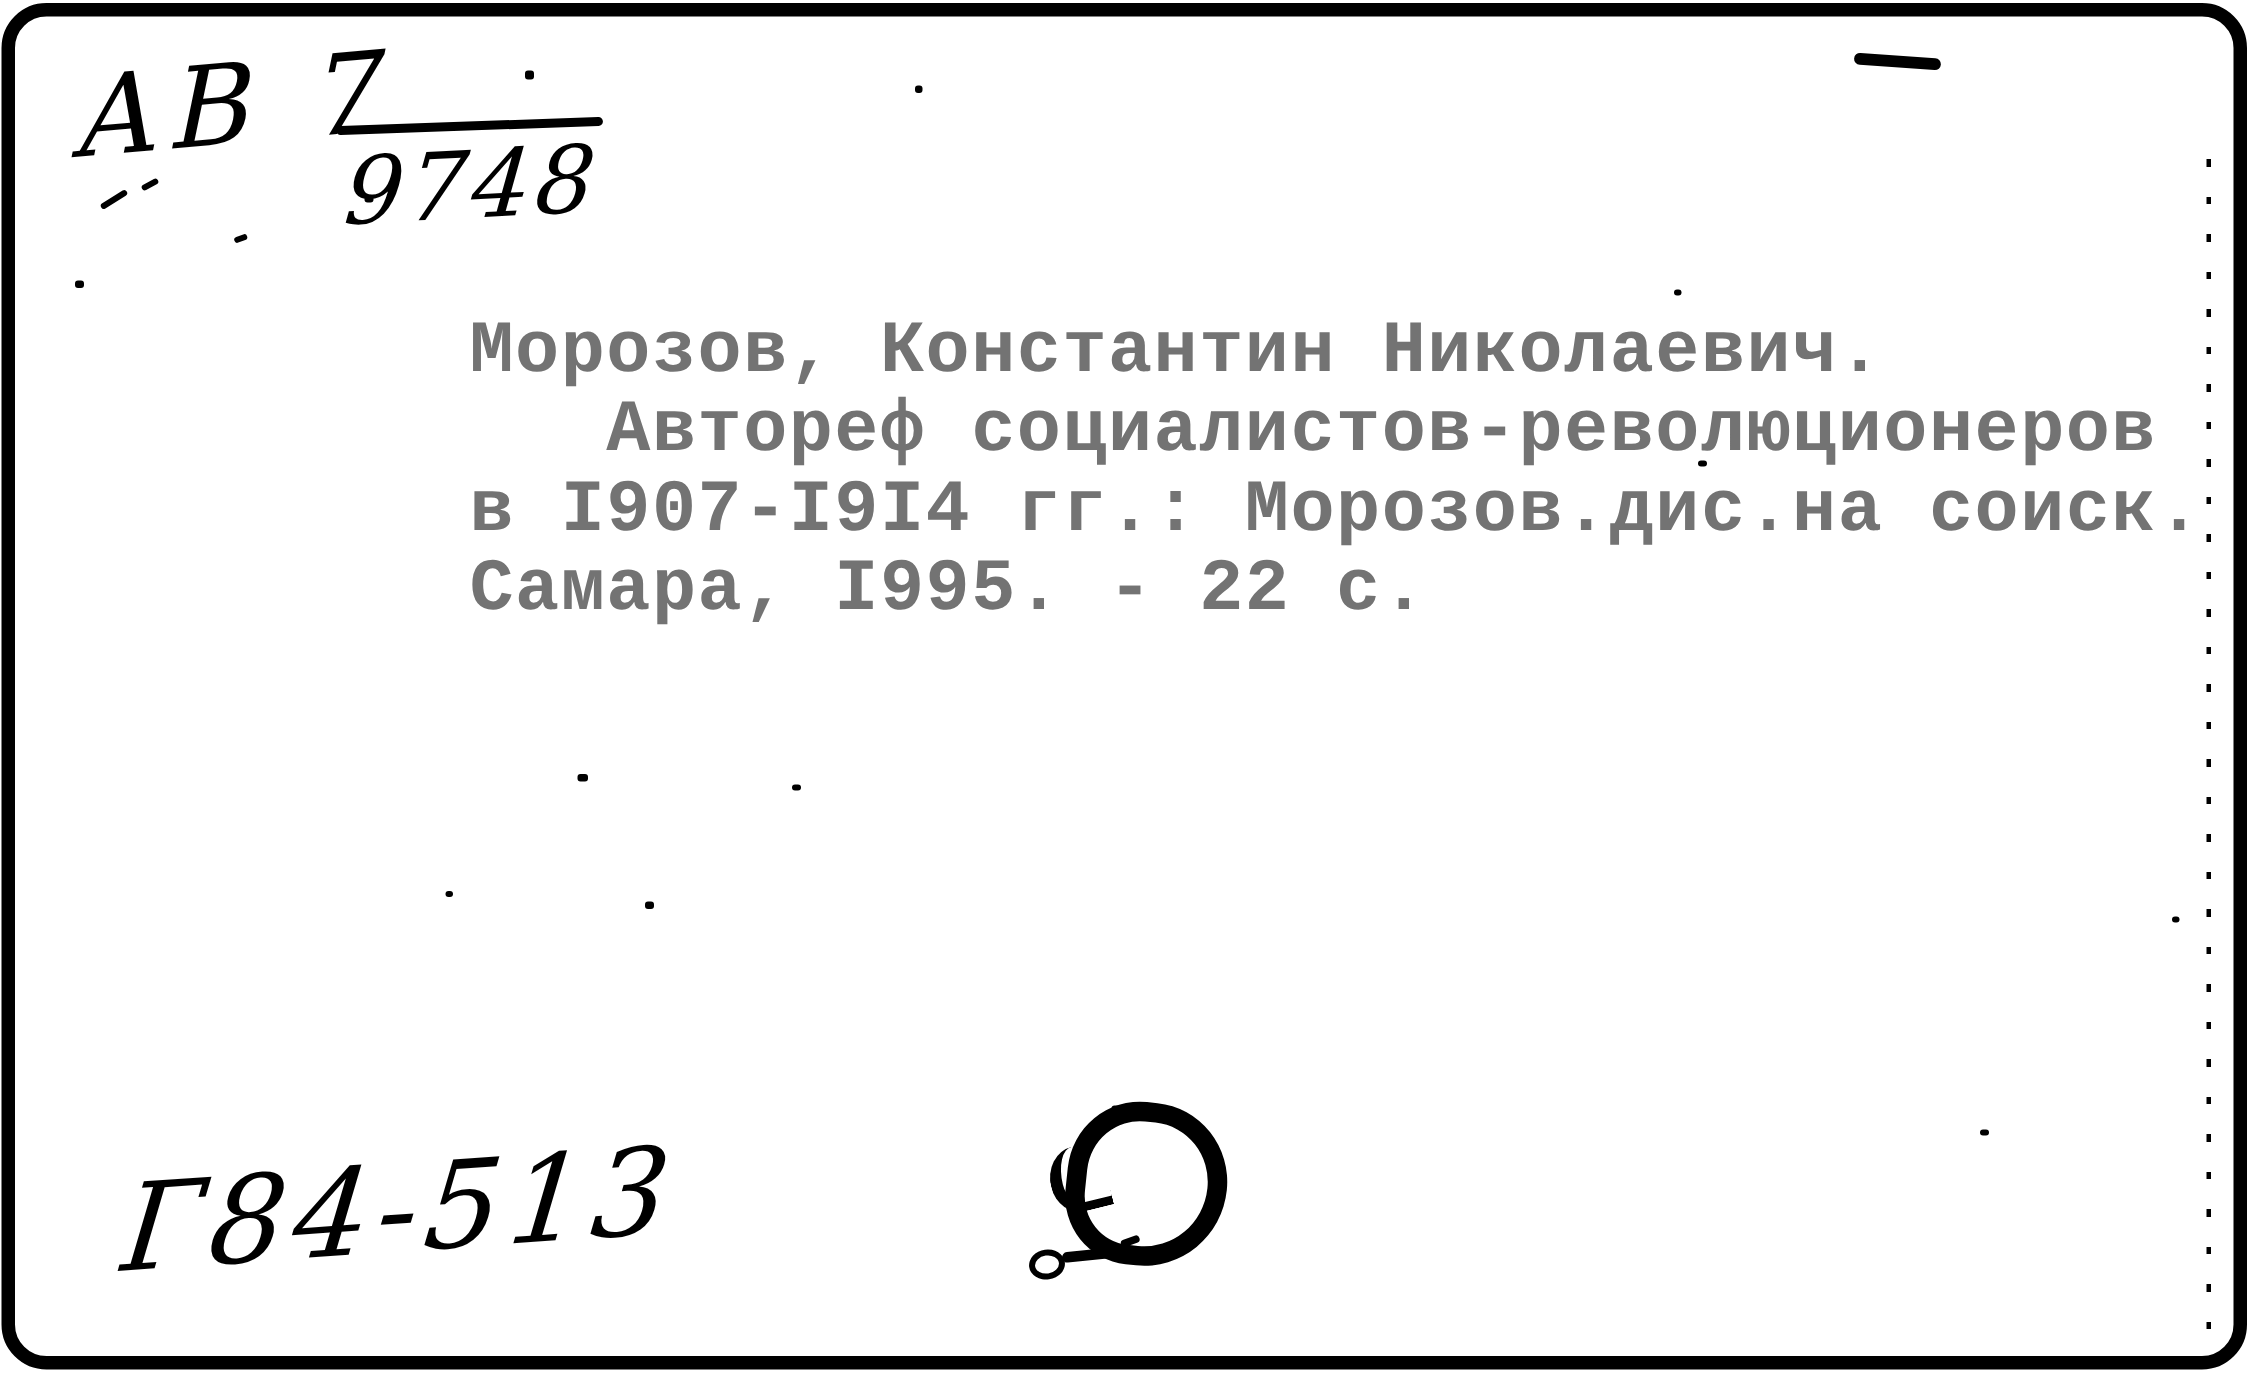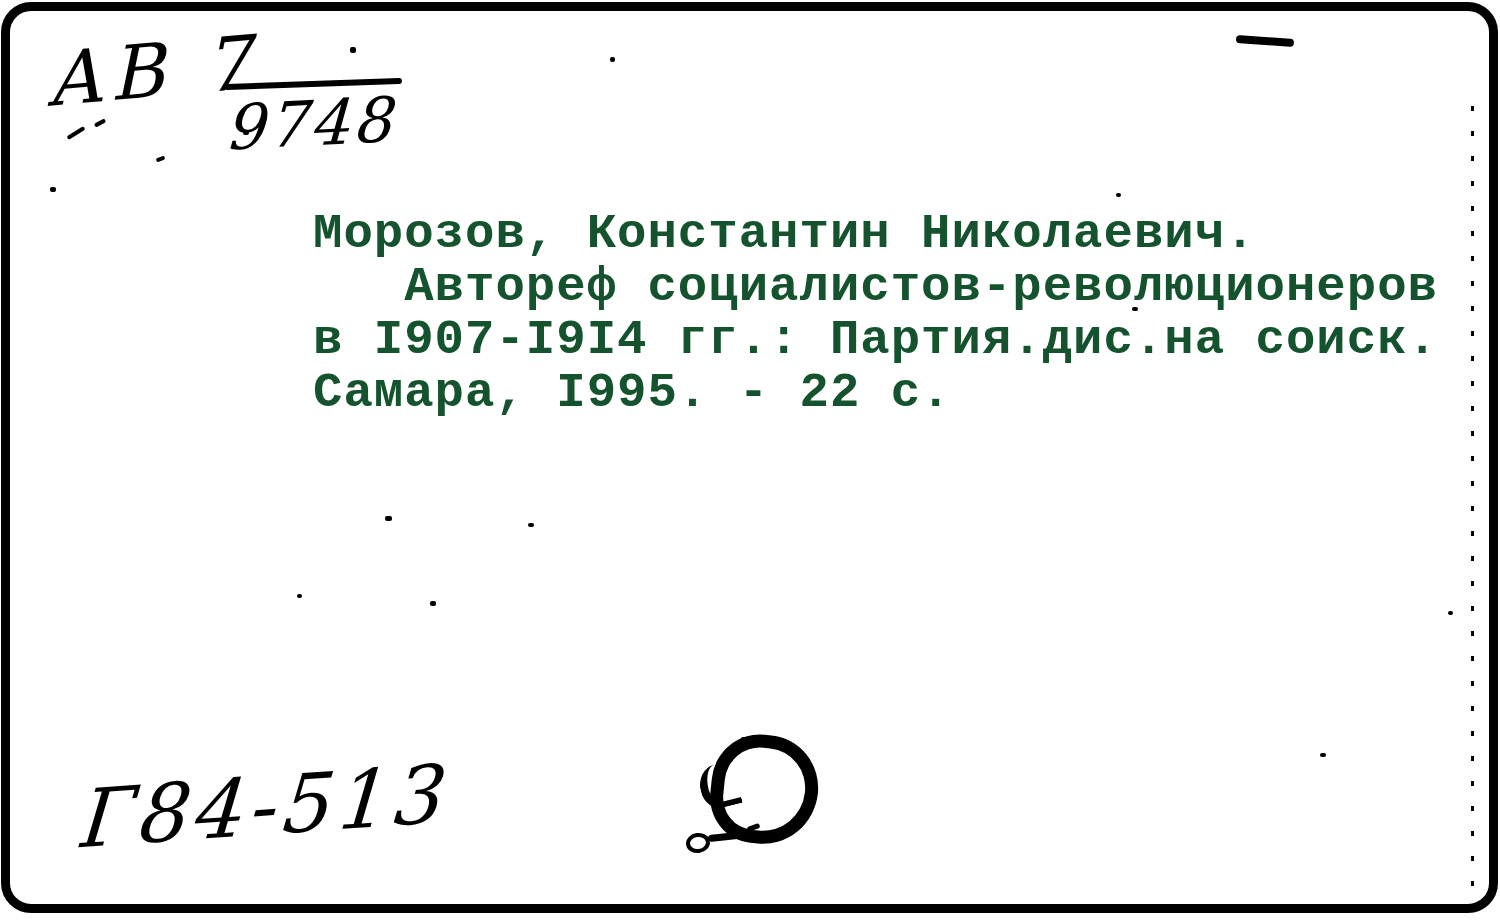--- a/index.html
+++ b/index.html
@@ -19,21 +19,21 @@
     white-space:nowrap;line-height:1;
   }
   .hw-prefix{left:42px;top:22px;font-size:74px;letter-spacing:8px;transform:rotate(-5deg) skewX(-6deg);}
   .frac-line{position:absolute;left:214px;top:70px;width:178px;height:6px;background:#000;border-radius:3px;transform:rotate(-2deg);}
   .hw-number{left:220px;top:82px;font-size:62px;letter-spacing:3px;transform:rotate(-3deg) skewX(-8deg);}
   .hw-shelf{left:72px;top:756px;font-size:80px;letter-spacing:5px;transform:rotate(-4deg) skewX(-10deg);}
   
   .typed{
     position:absolute;left:303px;top:197px;
     font-family:"Liberation Mono", monospace;font-weight:700;
-    font-size:49px;line-height:53px;letter-spacing:1px;color:#14532d;
+    font-size:49px;line-height:53px;letter-spacing:1px;color:#737373;
   }
   .tt-line{white-space:pre;}
   
   .punch-ring{
     position:absolute;left:701px;top:724px;width:81px;height:83px;
     border:13px solid #000;border-radius:48% 52% 55% 45%;
     transform:rotate(6deg);
   }
   .punch-hook{
     position:absolute;left:690px;top:753px;width:30px;height:38px;
@@ -65,21 +65,21 @@
 
   <div class="card">
 
     <div class="hw hw-prefix">АВ 7</div>
     <div class="frac-line"></div>
     <div class="hw hw-number">9748</div>
 
     <div class="typed">
       <div class="tt-line">Морозов, Константин Николаевич.</div>
       <div class="tt-line">   Автореф социалистов-революционеров</div>
-      <div class="tt-line">в I907-I9I4 гг.: Партия.дис.на соиск.</div>
+      <div class="tt-line">в I907-I9I4 гг.: Морозов.дис.на соиск.</div>
       <div class="tt-line">Самара, I995. - 22 с.</div>
     </div>
 
     <div class="hw hw-shelf">Г84-513</div>
 
     <div class="punch-ring"></div>
     <div class="punch-hook"></div>
     <div class="punch-smudge-ring"></div>
     <div class="punch-smudge-dash"></div>
     <div class="punch-smudge-dot"></div>

